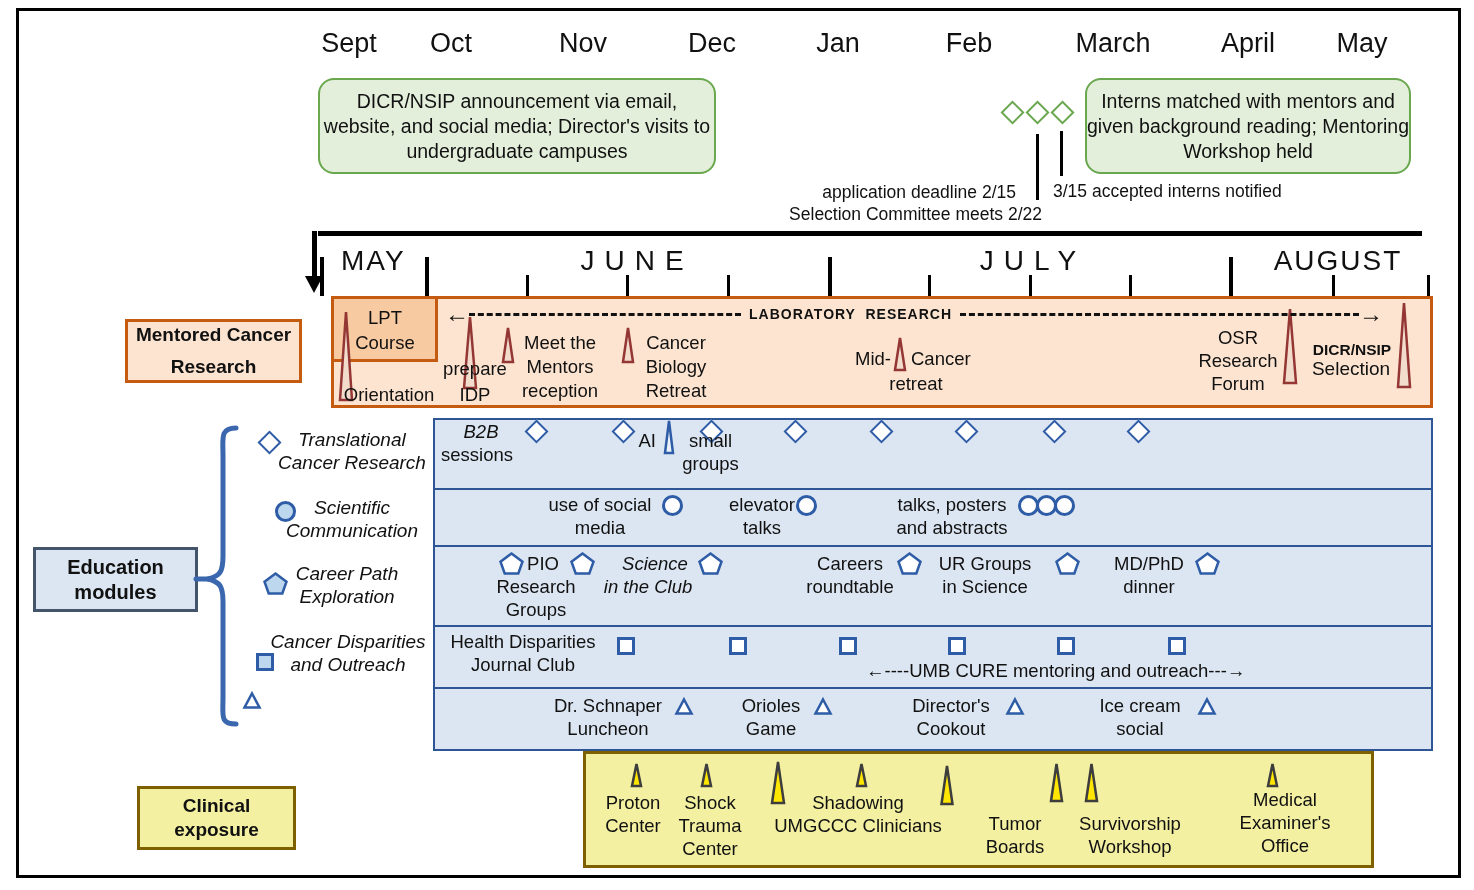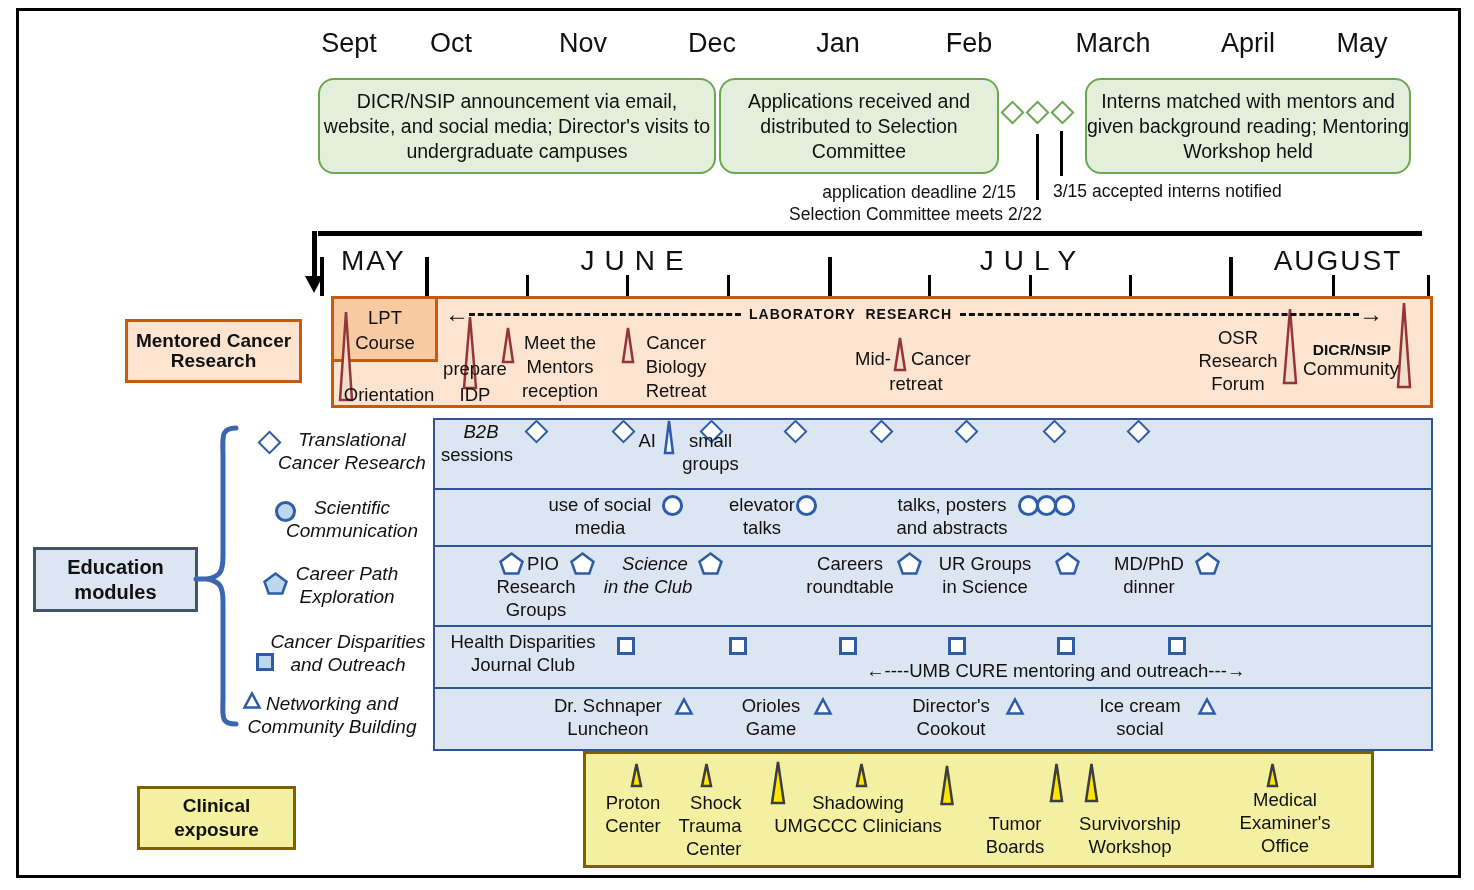--- a/index.html
+++ b/index.html
@@ -17,21 +17,21 @@
   .gdia{position:absolute;width:13px;height:13px;border:2.5px solid #6aa84f;background:#fff;transform:rotate(45deg);z-index:3;}
   .vline{position:absolute;background:#000;z-index:2;}
   .note{position:absolute;font-size:17.5px;line-height:21px;z-index:4;}
   .monthTop{position:absolute;font-size:27px;line-height:30px;z-index:2;}
   .monthSum{position:absolute;font-size:28px;line-height:30px;z-index:2;}
   .tick{position:absolute;background:#000;z-index:3;}
   .band-or{position:absolute;background:#fce4d0;border:3px solid #c55a11;box-sizing:border-box;z-index:1;}
   .lpt{position:absolute;background:#f7caa2;border:3px solid #c55a11;box-sizing:border-box;z-index:2;}
   .lblbox-or{position:absolute;background:#fce4d0;border:3px solid #c55a11;box-sizing:border-box;
         display:flex;align-items:center;justify-content:center;text-align:center;
-        font-weight:bold;font-size:19px;line-height:20px;white-space:pre-line;z-index:2;}
+        font-weight:bold;font-size:19px;line-height:32px;white-space:pre-line;z-index:2;}
   .lblbox-bl{position:absolute;background:#dce6f2;border:3px solid #44546a;box-sizing:border-box;
         display:flex;align-items:center;justify-content:center;text-align:center;
         font-weight:bold;font-size:20px;line-height:25px;white-space:pre-line;z-index:2;}
   .lblbox-ye{position:absolute;background:#f4f0a2;border:3px solid #7e6000;box-sizing:border-box;
         display:flex;align-items:center;justify-content:center;text-align:center;
         font-weight:bold;font-size:19px;line-height:24px;white-space:pre-line;z-index:2;}
   .row{position:absolute;left:433px;width:1000px;background:#dce6f2;border:2.5px solid #2e5596;box-sizing:border-box;z-index:1;}
   .band-ye{position:absolute;background:#f4f0a2;border:3px solid #7e6000;box-sizing:border-box;z-index:1;}
   .bdia{position:absolute;width:13px;height:13px;border:2.5px solid #2e5ca6;background:#fff;transform:rotate(45deg);z-index:3;}
   .bcirc{position:absolute;width:15px;height:15px;border:3px solid #2e5ca6;border-radius:50%;background:#fff;z-index:3;}
@@ -62,23 +62,20 @@
   <div class="monthTop ctr" style="left:712px;top:28px;">Dec</div>
   <div class="monthTop ctr" style="left:838px;top:28px;">Jan</div>
   <div class="monthTop ctr" style="left:969px;top:28px;">Feb</div>
   <div class="monthTop ctr" style="left:1113px;top:28px;">March</div>
   <div class="monthTop ctr" style="left:1248px;top:28px;text-align:right;">April</div>
   <div class="monthTop ctr" style="left:1362px;top:28px;">May</div>
 
   <div class="gbox" style="left:318px;top:78px;width:394px;height:92px;">
     <span>DICR/NSIP announcement via email, website, and social media; Director's visits to undergraduate campuses</span>
   </div>
-  <div class="gbox" style="left:719px;top:78px;width:276px;height:92px;">
-    <span>Applications received and distributed to Selection Committee</span>
-  </div>
   <div class="gbox" style="left:1085px;top:78px;width:322px;height:92px;">
     <span>Interns matched with mentors and given background reading; Mentoring Workshop held</span>
   </div>
 
   <div class="gdia" style="left:1004px;top:104px;"></div>
   <div class="gdia" style="left:1029px;top:104px;"></div>
   <div class="gdia" style="left:1054px;top:104px;"></div>
   <div class="vline" style="left:1036px;top:134px;width:3px;height:66px;"></div>
   <div class="vline" style="left:1060px;top:131px;width:3px;height:45px;"></div>
 
@@ -156,21 +153,21 @@
   <div class="t" style="left:676px;top:331px;transform:translateX(-50%);line-height:24px;">Cancer
 Biology
 Retreat</div>
   <div class="t rt" style="left:891px;top:347px;">Mid-</div>
   <div class="t" style="left:911px;top:347px;text-align:left;">Cancer</div>
   <div class="t" style="left:916px;top:372px;transform:translateX(-50%);">retreat</div>
   <div class="t" style="left:1238px;top:326px;transform:translateX(-50%);">OSR
 Research
 Forum</div>
   <div class="t b" style="left:1352px;top:338px;transform:translateX(-50%);font-size:15.5px;">DICR/NSIP</div>
-  <div class="t" style="left:1351px;top:357px;transform:translateX(-50%);font-size:19px;">Community</div>
+  <div class="t" style="left:1351px;top:357px;transform:translateX(-50%);font-size:19px;">Selection</div>
 
   <div class="lblbox-bl" style="left:33px;top:547px;width:165px;height:65px;">
     <span>Education
 modules</span>
   </div>
 
   <svg class="abs" style="left:194px;top:424px;" width="48" height="304" viewBox="0 0 48 304">
     <path d="M42,4 C26,4 29,14 29,32 L29,132 C29,148 26,152 14,155 L2,155" stroke="#3a67ad" stroke-width="5" fill="none" stroke-linecap="round"></path>
     <path d="M14,155 C26,158 29,162 29,178 L29,274 C29,292 26,300 42,300" stroke="#3a67ad" stroke-width="5" fill="none" stroke-linecap="round"></path>
   </svg>
@@ -185,22 +182,20 @@
       <polygon class="pentf" points="12.5,1.5 23.5,9.7 19.3,21.5 5.7,21.5 1.5,9.7"></polygon>
     </svg>
   <div class="t i" style="left:347px;top:562px;transform:translateX(-50%);font-size:19px;">Career Path
 Exploration</div>
   <div class="bsq fillb" style="left:256px;top:653px;"></div>
   <div class="t i" style="left:348px;top:630px;transform:translateX(-50%);font-size:19px;">Cancer Disparities
 and Outreach</div>
   <svg class="abs" style="left:243px;top:692px;" width="18" height="17">
       <polygon class="btri" points="9,1.5 16.5,15.5 1.5,15.5"></polygon>
     </svg>
-  <div class="t i" style="left:332px;top:692px;transform:translateX(-50%);font-size:19px;">Networking and
-Community Building</div>
 
   <div class="row" style="top:418px;height:72px;"></div>
   <div class="row" style="top:488px;height:59px;"></div>
   <div class="row" style="top:545px;height:82px;"></div>
   <div class="row" style="top:625px;height:64px;"></div>
   <div class="row" style="top:687px;height:64px;"></div>
 
   <div class="t i" style="left:481px;top:420px;transform:translateX(-50%);">B2B</div>
   <div class="t" style="left:477px;top:443px;transform:translateX(-50%);">sessions</div>
   <div class="bdia" style="left:528px;top:423px;"></div>
@@ -317,21 +312,21 @@
     </svg>
   <svg class="abs" style="left:1084px;top:762px;" width="15" height="41">
       <polygon class="spk-y" points="7.5,2 13,39 2,39"></polygon>
     </svg>
   <svg class="abs" style="left:1266px;top:762px;" width="13" height="26">
       <polygon class="spk-y" points="6.5,2 11,24 2,24"></polygon>
     </svg>
 
   <div class="t" style="left:633px;top:791px;transform:translateX(-50%);">Proton
 Center</div>
-  <div class="t" style="left:710px;top:791px;transform:translateX(-50%);text-align:right;">Shock
+  <div class="t" style="left:710px;top:791px;transform:translateX(-50%);">Shock
 Trauma
 Center</div>
   <div class="t" style="left:858px;top:791px;transform:translateX(-50%);">Shadowing
 UMGCCC  Clinicians</div>
   <div class="t" style="left:1015px;top:812px;transform:translateX(-50%);">Tumor
 Boards</div>
   <div class="t" style="left:1130px;top:812px;transform:translateX(-50%);">Survivorship
 Workshop</div>
   <div class="t" style="left:1285px;top:788px;transform:translateX(-50%);">Medical
 Examiner's

